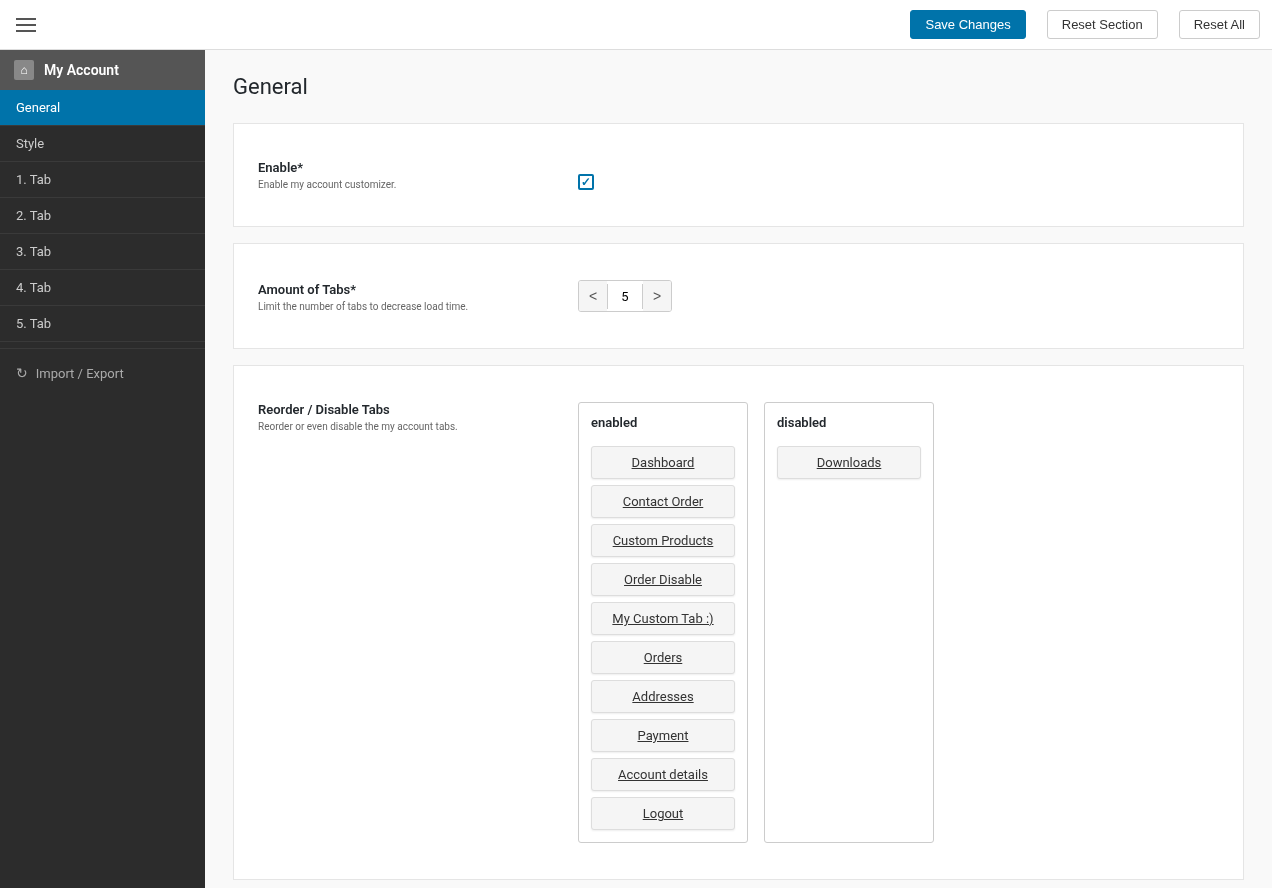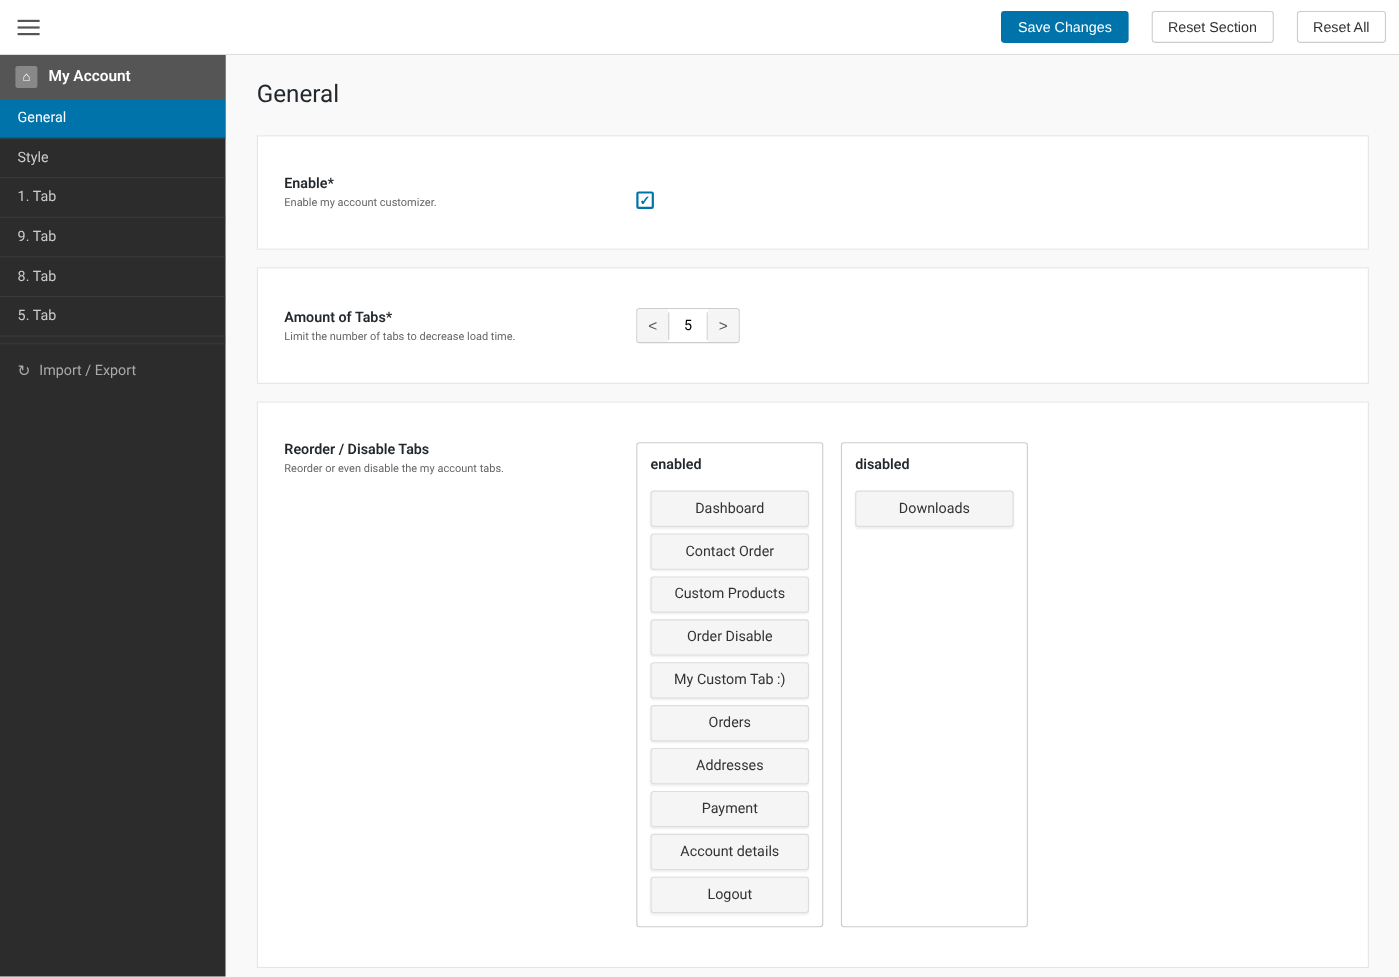--- a/index.html
+++ b/index.html
@@ -228,20 +228,21 @@
       background: #f5f5f5;
       border: 1px solid #ddd;
       border-radius: 3px;
       padding: 8px 12px;
       margin-bottom: 6px;
       font-size: 13px;
       color: #333;
       cursor: grab;
       text-align: center;
       box-shadow: 0 1px 2px rgba(0,0,0,0.07);
+      text-decoration: underline;
     }
     .tab-item:last-child { margin-bottom: 0; }
   </style>
 </head>
 <body>
 
 <div id="topbar">
   <div class="menu-icon-wrap">
     <div class="menu-icon">
       <span></span>
@@ -259,22 +260,23 @@
   <div id="sidebar">
     <div class="sidebar-header">
       <div class="home-icon">⌂</div>
       <span>My Account</span>
     </div>
     <div id="sidebar-nav">
 
     <div class="sidebar-nav-item active">General</div>
         <div class="sidebar-nav-item">Style</div>
         <div class="sidebar-nav-item">1. Tab</div>
-        <div class="sidebar-nav-item">9. Tab</div>
-        <div class="sidebar-nav-item">8. Tab</div>
+        <div class="sidebar-nav-item">2. Tab</div>
+        <div class="sidebar-nav-item">3. Tab</div>
+        <div class="sidebar-nav-item">4. Tab</div>
         <div class="sidebar-nav-item">5. Tab</div>
       </div>
     <div class="sidebar-divider"></div>
     <div class="sidebar-import">
       <span class="refresh-icon">↻</span>
       <span>Import / Export</span>
     </div>
   </div>
 
   <div id="main">

